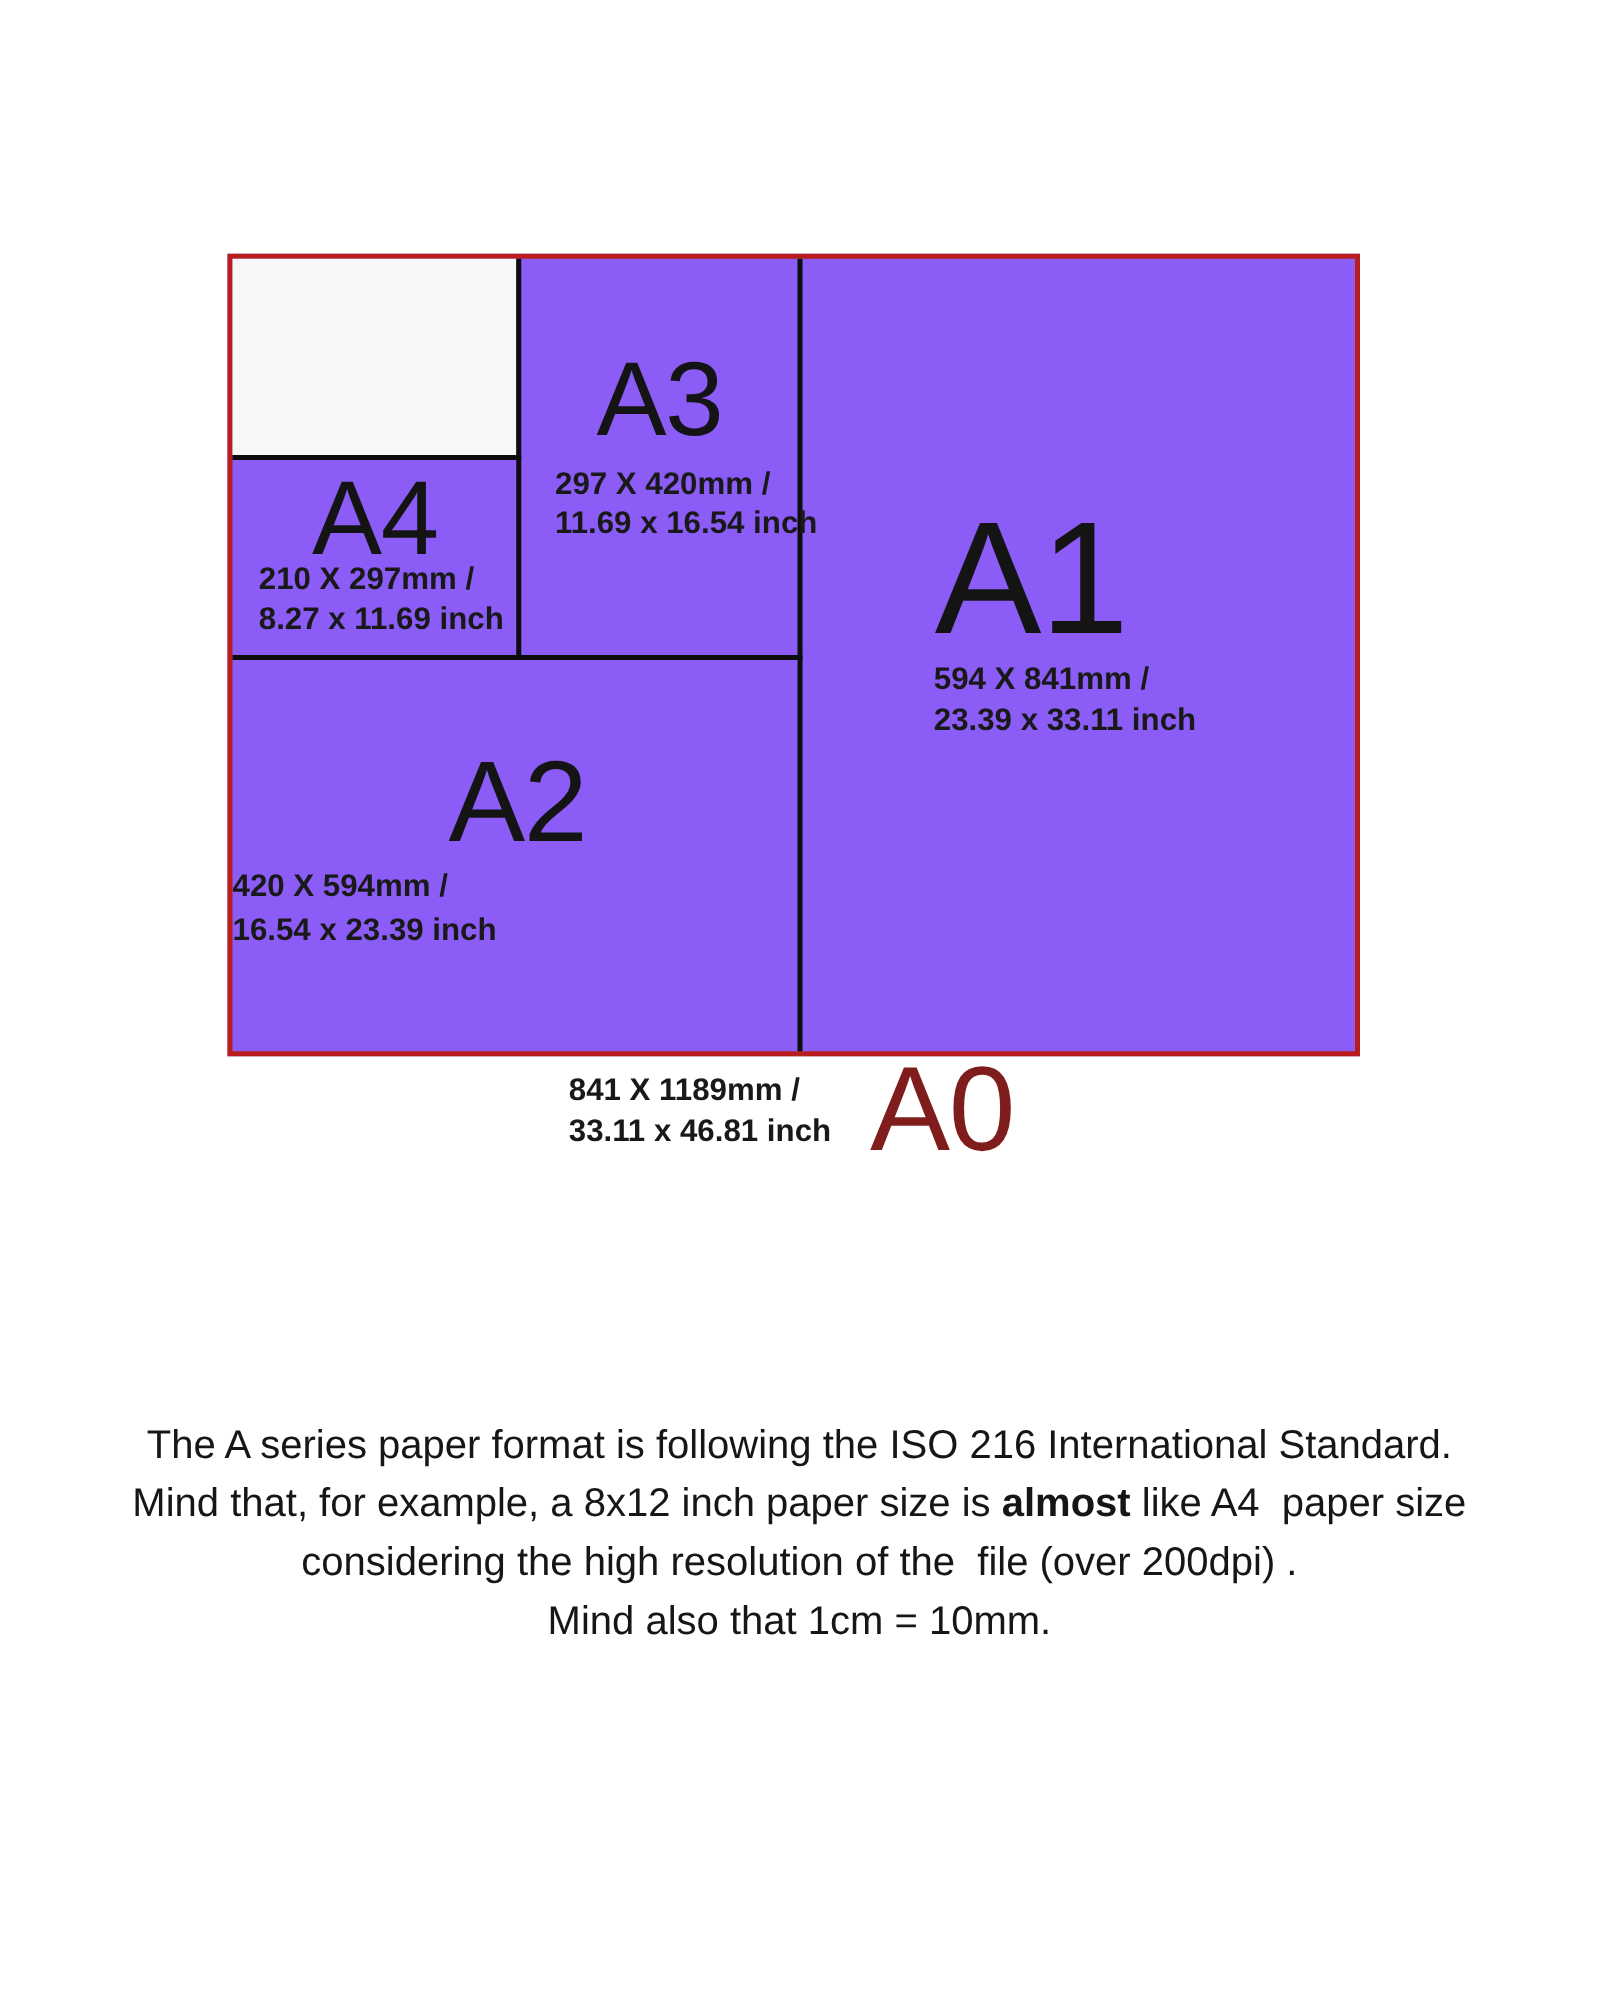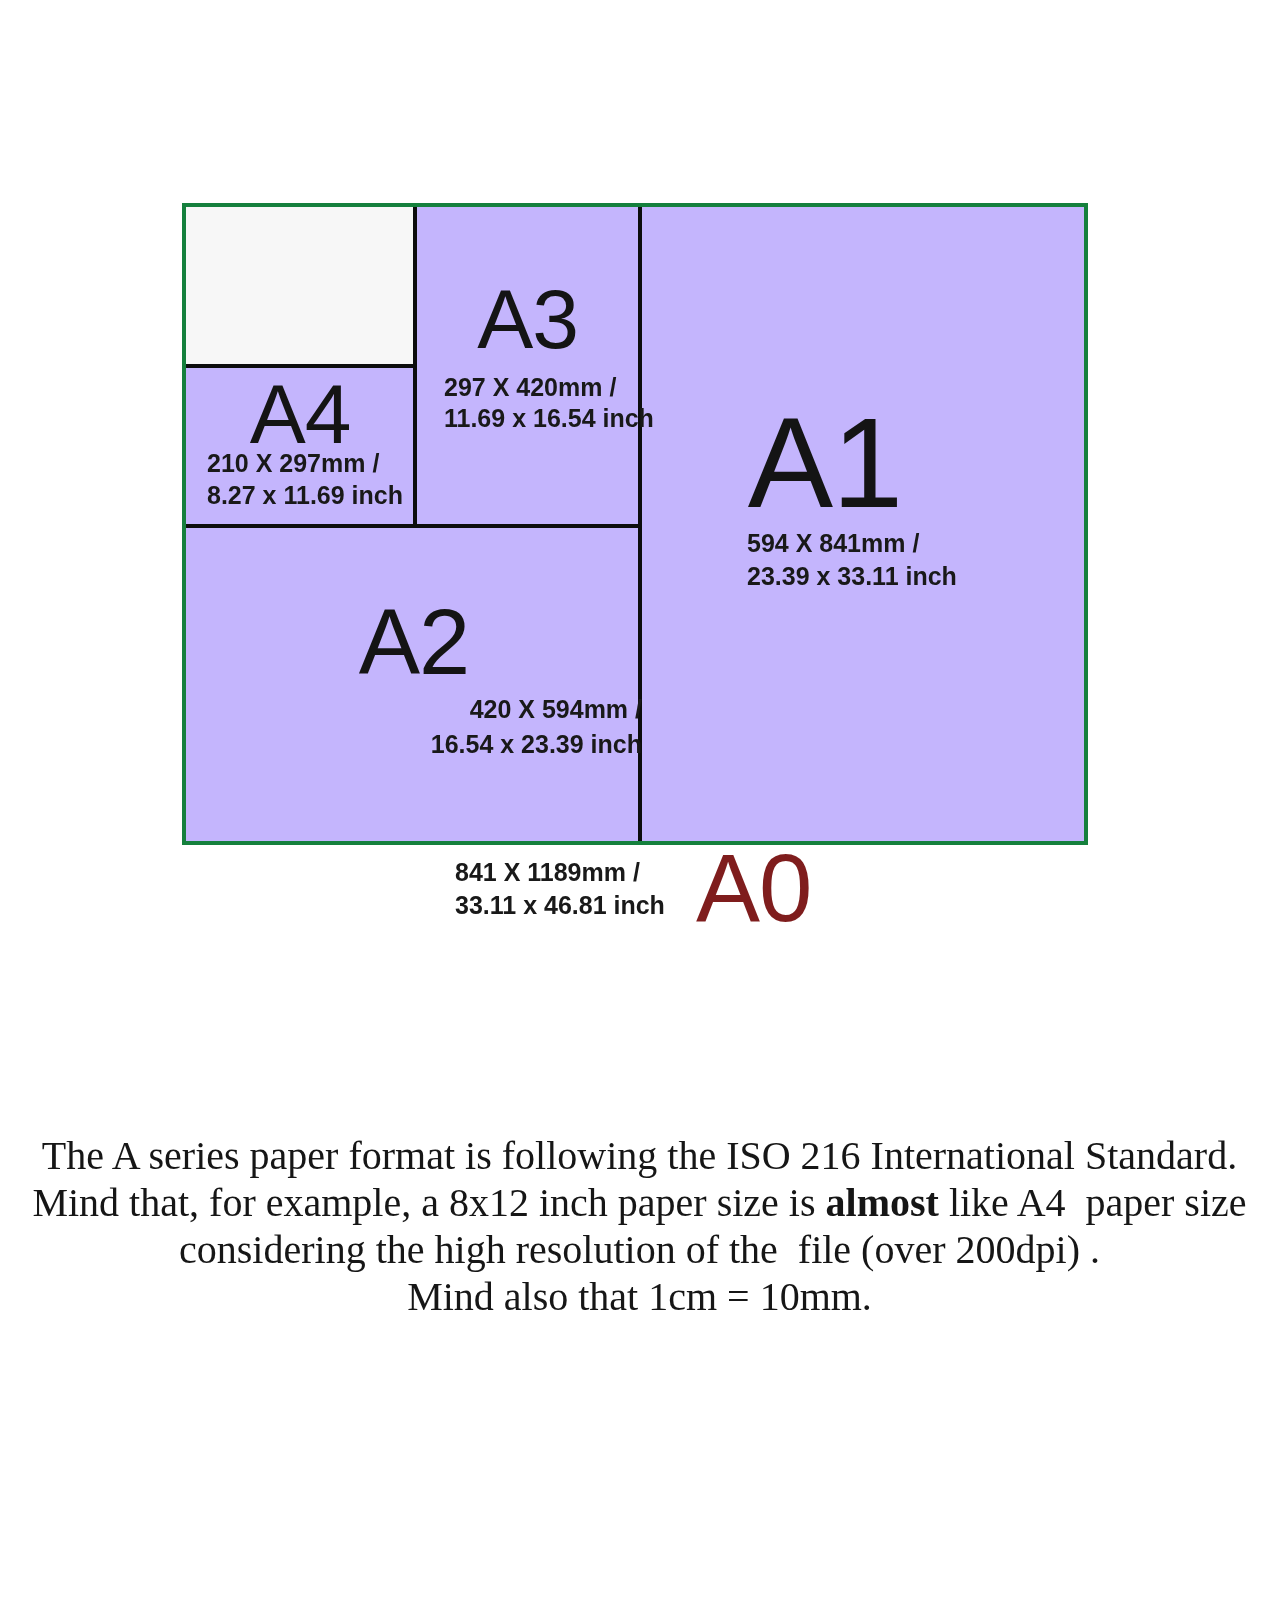--- a/index.html
+++ b/index.html
@@ -11,22 +11,22 @@
     color: #171717;
     overflow: hidden;
   }
   .abs { position: absolute; }
 
   
   .diagram {
     position: absolute;
     left: 182px; top: 203px;
     width: 906px; height: 642px;
-    border: 4px solid #15803d;
-    background: #c4b5fd;
+    border: 4px solid #b91c1c;
+    background: #8b5cf6;
   }
   .divider { position: absolute; background: #0d0d0d; }
   .a5-fill {
     position: absolute; left: 0; top: 0;
     width: 227px; height: 157px;
     background: #f7f7f7;
   }
   .size-label {
     position: absolute;
     line-height: 1;
@@ -45,43 +45,42 @@
   }
   .dims div { white-space: nowrap; }
 
   .a3-label { left: 231px; top: 70px;  width: 221px; font-size: 84px; }
   .a3-dims  { left: 258px; top: 165px; line-height: 31px; text-align: left; }
 
   .a4-label { left: 0;     top: 165px; width: 228px; font-size: 84px; }
   .a4-dims  { left: 21px;  top: 240px; line-height: 32px; text-align: left; }
 
   .a2-label { left: 0;     top: 389px; width: 456px; font-size: 92px; }
-  .a2-dims  { left: 0;     top: 485px; width: 456px; line-height: 35px; text-align: right; }
+  .a2-dims  { left: 0;     top: 485px; width: 456px; line-height: 35px; text-align: left; }
 
   .a1-label { left: 456px; top: 192px; width: 366px; font-size: 128px; }
   .a1-dims  { left: 561px; top: 320px; line-height: 33px; text-align: left; }
 
   
   .a0-dims  { left: 455px; top: 856px; line-height: 33px; text-align: left; }
   .a0-label {
     position: absolute; left: 696px; top: 840px;
     font-size: 96px; line-height: 1;
     font-weight: 400; color: #7f1d1d;
     letter-spacing: -1px;
   }
 
   
   .footer {
     position: absolute;
     left: 0; top: 1132px; width: 1279px;
     text-align: center;
-    font-size: 40px;
+    font-size: 32px;
     line-height: 47px;
     color: #161616;
-    font-family: Liberation Serif, serif;
   }
   .footer .line { white-space: pre-wrap; }
   .footer b { font-weight: 700; }
 </style>
 </head>
 <body>
 
 <div class="diagram">
 
   <div class="a5-fill"></div>

